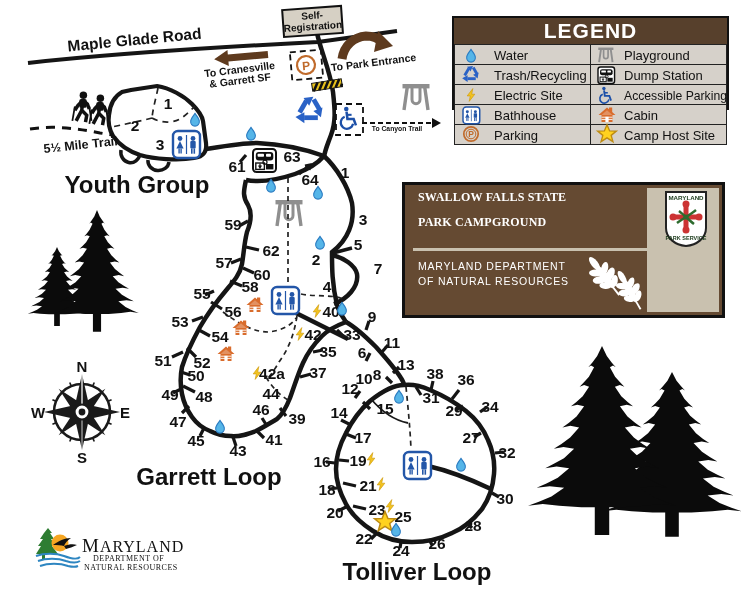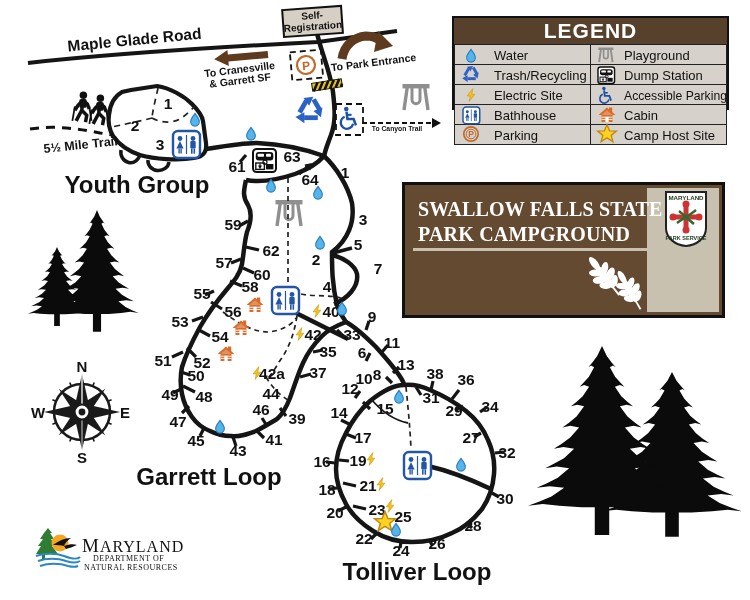--- a/index.html
+++ b/index.html
@@ -526,24 +526,25 @@
       <circle cx="0" cy="-13" r="3.5" fill="#c33"></circle>
           <circle cx="13" cy="0" r="3.5" fill="#c33"></circle>
           <circle cx="0" cy="13" r="3.5" fill="#c33"></circle>
           <circle cx="-13" cy="0" r="3.5" fill="#c33"></circle>
       <path d="M-9,6 C-4,2 4,-2 10,-7 M-7,-6 C-2,-2 3,3 8,7" stroke="#2e6b2e" stroke-width="2.4" fill="none"></path>
       <circle cx="0" cy="0" r="2.6" fill="#2e6b2e"></circle>
     </g>
     <text x="22" y="50" font-size="5.5" font-weight="bold" text-anchor="middle" fill="#1a3a1a">PARK SERVICE</text>
   </svg>
 
-  <div style="position:absolute;left:13px;top:12px;width:245px;color:#fff;font-family:'Liberation Serif',serif;font-weight:bold;font-size:20px;line-height:25px;letter-spacing:0.2px;white-space:nowrap;">SWALLOW FALLS STATE<br>PARK CAMPGROUND</div>
+  <div style="position:absolute;left:13px;top:0;width:245px;color:#fff;font-family:'Liberation Serif',serif;font-weight:bold;font-size:12px;line-height:25px;letter-spacing:0.2px;white-space:nowrap;">SWALLOW FALLS STATE<br>PARK CAMPGROUND</div>
 
   <div style="position:absolute;left:8px;top:63px;width:238px;height:3px;background:#c9c1af;"></div>
 
+  <div style="position:absolute;left:13px;top:74px;color:#fff;font-size:10.5px;line-height:15px;letter-spacing:0.8px;white-space:nowrap;">MARYLAND DEPARTMENT<br>OF NATURAL RESOURCES</div>
 
   <svg style="position:absolute;left:170px;top:66px;" width="80" height="62" viewBox="0 0 80 62">
     <g fill="#fff">
       <g transform="translate(30,26) rotate(-38)">
         <ellipse cx="0" cy="-17" rx="3.4" ry="8"></ellipse>
         <ellipse cx="0" cy="0" rx="4" ry="14"></ellipse>
         <ellipse transform="translate(-5,-9) rotate(38)" rx="6.5" ry="3.4"></ellipse>
         <ellipse transform="translate(5,-7) rotate(-38)" rx="6.5" ry="3.4"></ellipse>
         <ellipse transform="translate(-6,-1) rotate(28)" rx="7" ry="3.8"></ellipse>
         <ellipse transform="translate(6,1) rotate(-28)" rx="7" ry="3.8"></ellipse>

